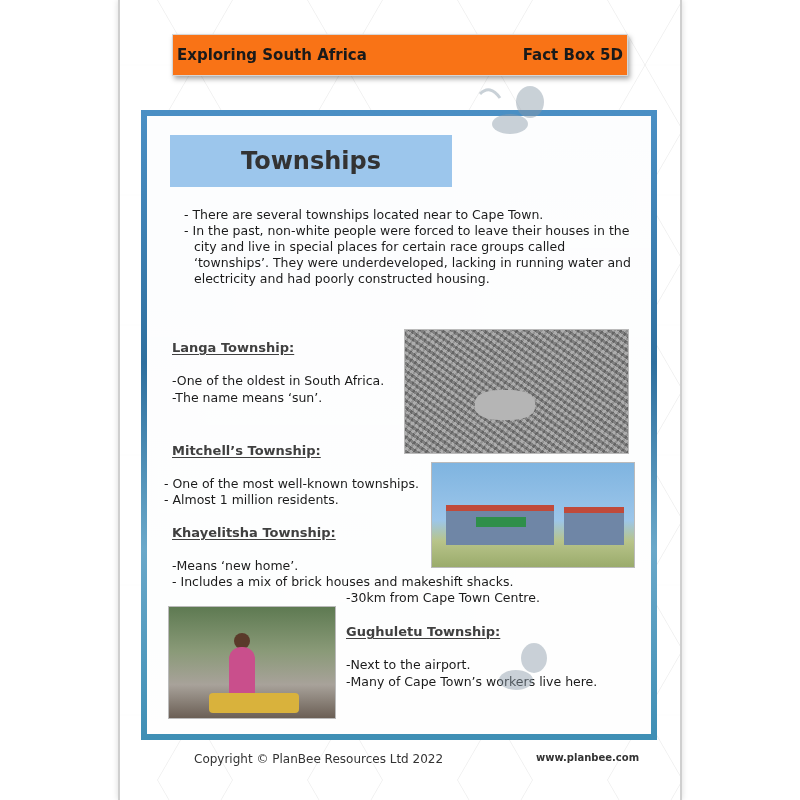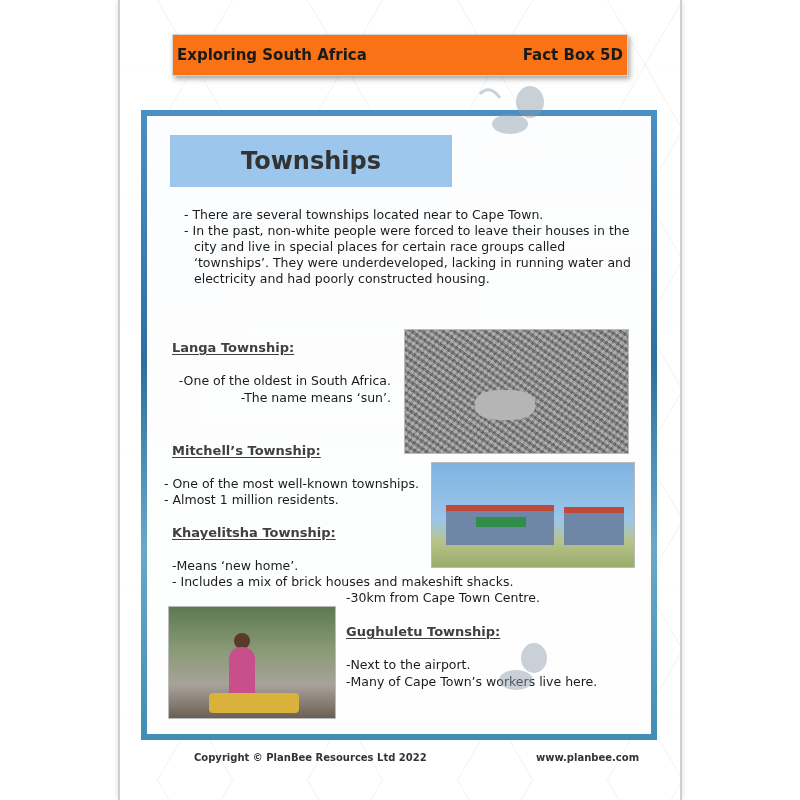--- a/index.html
+++ b/index.html
@@ -82,21 +82,21 @@
   .photo-market {
     left: 168px; top: 606px; width: 168px; height: 113px;
     background: linear-gradient(180deg, #5e7a52 0%, #8a9a78 40%, #a8a29a 70%, #6b5f55 100%);
   }
   .photo-market .person { position: absolute; left: 60px; top: 40px; width: 26px; height: 55px; background: #c94f8c; border-radius: 12px 12px 2px 2px; }
   .photo-market .head { position: absolute; left: 65px; top: 26px; width: 16px; height: 16px; background: #5a3a2a; border-radius: 50%; }
   .photo-market .goods { position: absolute; left: 40px; top: 86px; width: 90px; height: 20px; background: #d9b23c; border-radius: 4px; }
 
   .bee { position: absolute; opacity: 0.45; }
 
-  .footer-left { position: absolute; left: 170px; top: 752px; font-size: 10px; font-weight: bold; color: #333; padding-left: 24px; }
+  .footer-left { position: absolute; left: 170px; top: 752px; font-size: 12px; font-weight: normal; color: #333; padding-left: 24px; }
   .footer-right { position: absolute; left: 536px; top: 752px; font-size: 10px; font-weight: bold; color: #333; }
 </style>
 </head>
 <body>
 
 <div class="page">
   <div class="hexgrid"></div>
 </div>
 
 <div class="header-bar">
@@ -116,21 +116,21 @@
 <div class="title-banner">
   <span>Townships</span>
 </div>
 
 <div class="txt intro">
   <div class="b">- There are several townships located near to Cape Town.</div>
   <div class="b">- In the past, non-white people were forced to leave their houses in the city and live in special places for certain race groups called ‘townships’. They were underdeveloped, lacking in running water and electricity and had poorly constructed housing.</div>
 </div>
 
 <div class="section-title" style="left:172px;top:340px;">Langa Township:</div>
-<div class="txt" style="left:161px;top:372px;width:230px;line-height:17px;text-align:right;">
+<div class="txt" style="left:172px;top:372px;width:230px;line-height:17px;">
   <div>-One of the oldest in South Africa.</div>
   <div>-The name means ‘sun’.</div>
 </div>
 <div class="photo photo-aerial">
   <div class="road"></div>
 </div>
 
 <div class="section-title" style="left:172px;top:443px;">Mitchell’s Township:</div>
 <div class="txt" style="left:164px;top:476px;width:255px;">
   <div>- One of the most well-known townships.</div>

